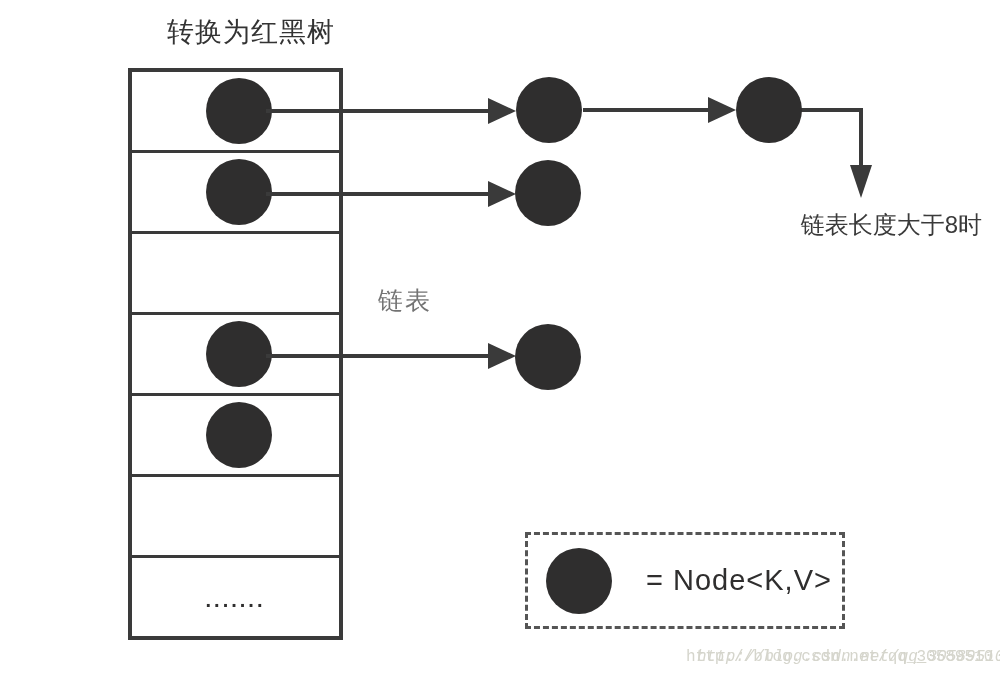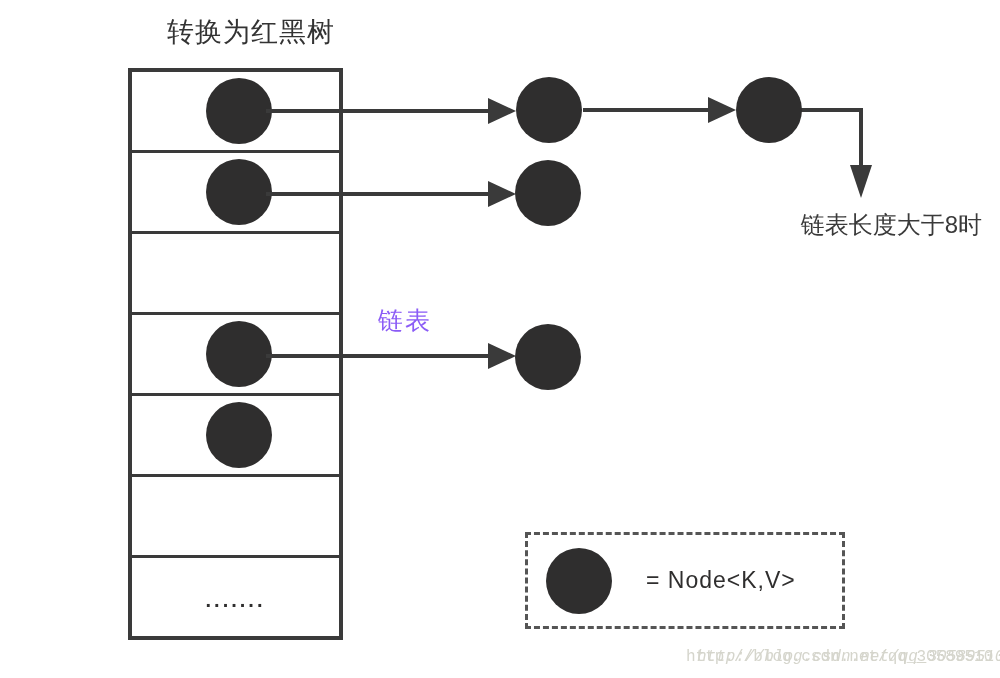--- a/index.html
+++ b/index.html
@@ -77,23 +77,23 @@
     position: absolute;
     left: 0; top: 0;
     width: 1000px;
     height: 678px;
     pointer-events: none;
   }
 
   .linked-list-label {
     position: absolute;
     left: 378px;
-    top: 304px;
+    top: 284px;
     font-size: 25px;
-    color: #8b5cf6;
+    color: #737373;
     letter-spacing: 2px;
   }
 
   .treeify-note {
     position: absolute;
     left: 742px;
     top: 208px;
     width: 240px;
     text-align: right;
     font-size: 24px;
@@ -111,21 +111,21 @@
     width: 320px;
     height: 97px;
     border: 3px dashed #555555;
     display: flex;
     align-items: center;
     background: #ffffff;
   }
   .legend-box .node-circle { margin-left: 18px; }
   .legend-text {
     margin-left: 34px;
-    font-size: 23px;
+    font-size: 29px;
     color: #2f2e2e;
     letter-spacing: 1px;
   }
 
   
   .watermark {
     position: absolute;
     top: 648px;
     font-family: "Liberation Mono", monospace;
     font-size: 16px;

